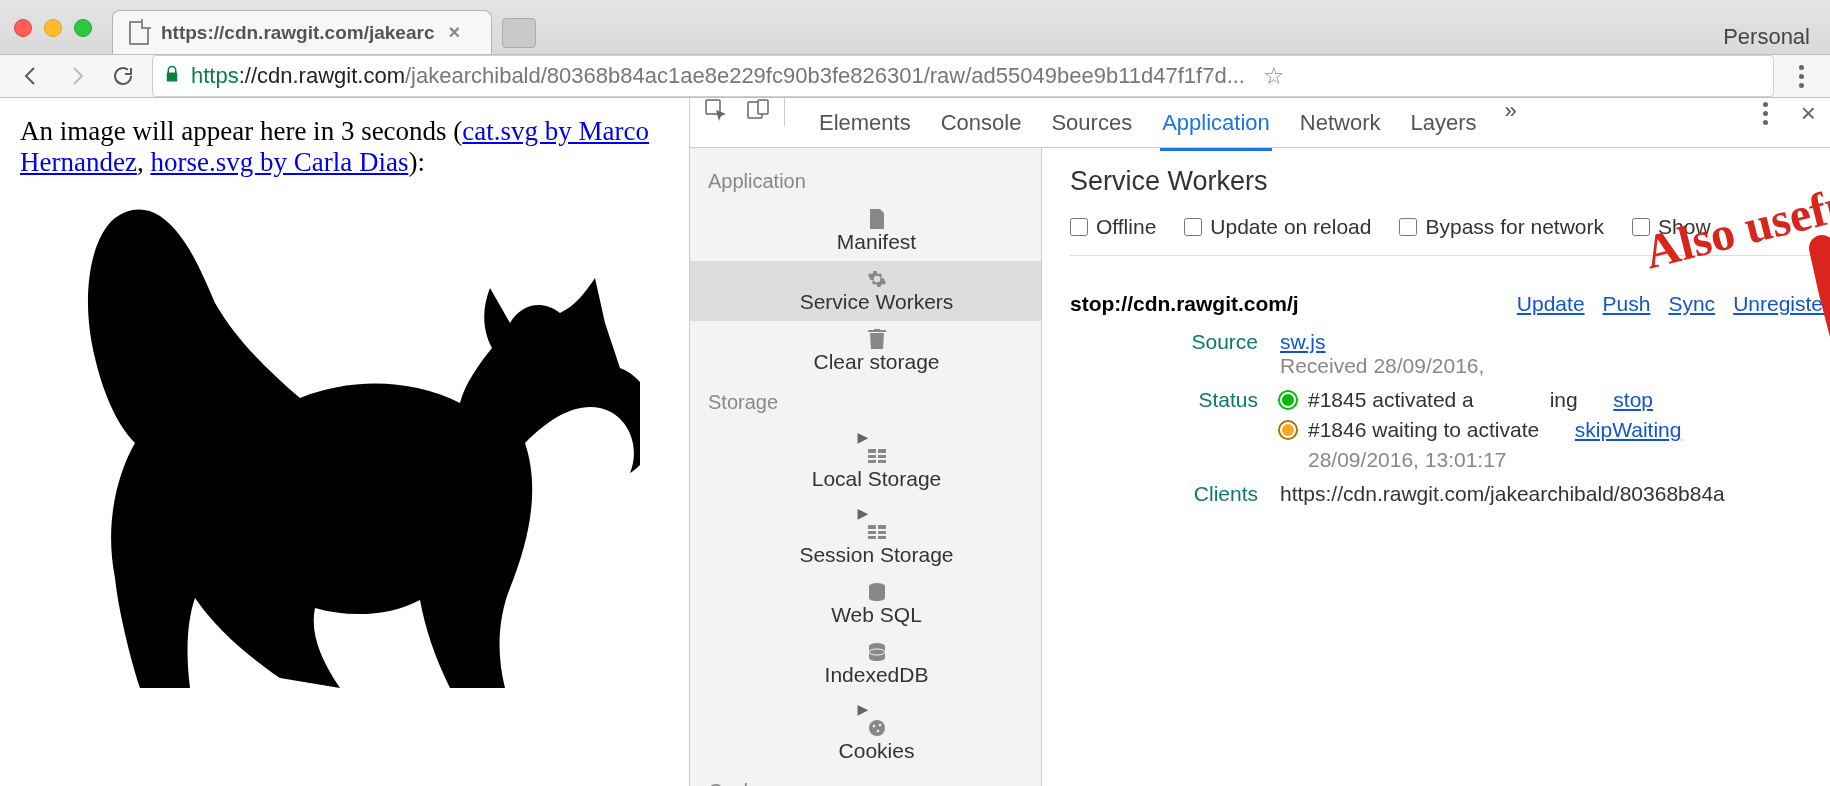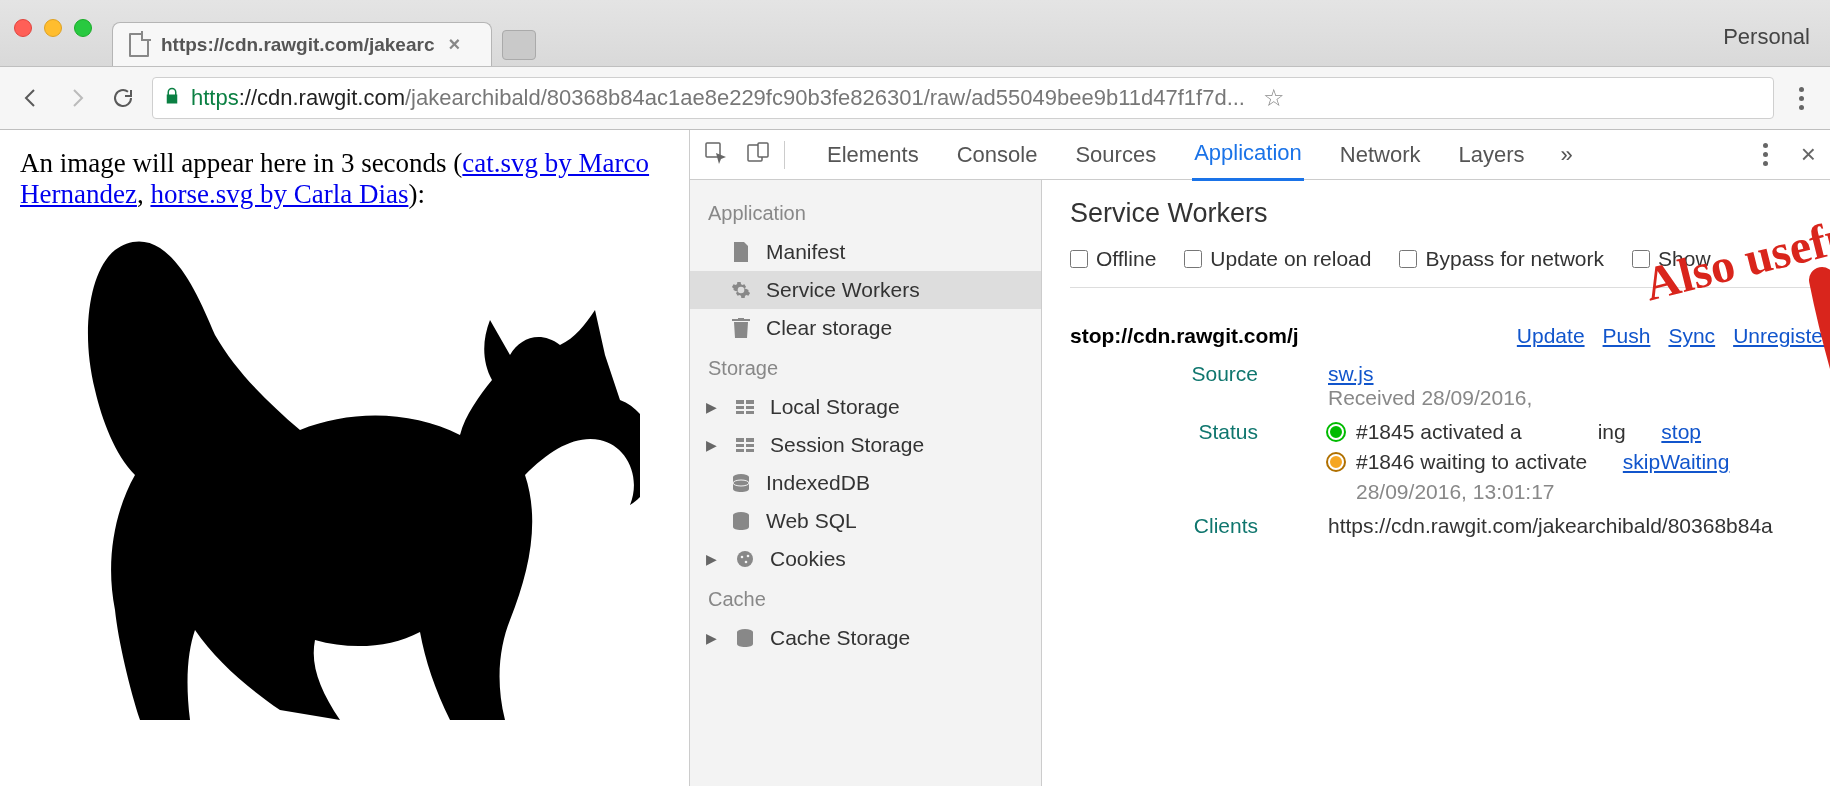--- a/index.html
+++ b/index.html
@@ -35,46 +35,46 @@
   .menu-dots { width: 30px; display:flex; flex-direction:column; gap:4px; align-items:center; justify-content:center; }
   .menu-dots span { width:5px; height:5px; background:#666; border-radius:50%; }
   
   .content { flex:1; display:flex; background:#fff; }
   .page { width: 690px; border-right: 1px solid #ccc; padding: 18px 20px; font-family: "Times New Roman", serif; font-size: 27px; color:#000; position:relative; }
   .page a { color: #0000ee; text-decoration: underline; }
   .cat { margin-top: 10px; }
   .cat svg { width: 620px; height: 520px; }
   
   .devtools { flex:1; display:flex; flex-direction:column; background:#fff; position:relative; }
-  .dev-tabs { height: 50px; border-bottom: 1px solid #ccc; display:flex; align-items:center; padding: 0 14px; gap: 34px; }
+  .dev-tabs { height: 50px; border-bottom: 1px solid #ccc; display:flex; align-items:flex-start; padding: 0 14px; gap: 26px; }
   .inspect-group { display:flex; gap: 18px; padding-right: 14px; border-right:1px solid #ccc; margin-right: 6px;}
   .dev-tab { font-size: 22px; color:#555; padding: 12px 2px; cursor:pointer; }
   .dev-tab.active { color:#1a73e8; border-bottom: 3px solid #1a73e8; }
   .dev-more { font-size: 22px; color:#555; }
   .dev-right { margin-left: auto; display:flex; gap: 20px; align-items:center;}
   .dev-close { font-size: 26px; color:#666; }
   .dev-body { flex:1; display:flex; }
   .dev-side { width: 352px; border-right: 1px solid #ccc; background:#f3f3f3; padding: 12px 0; font-size: 21px; color:#333; overflow:hidden;}
   .side-group-title { color:#888; font-size: 20px; padding: 10px 18px 8px; }
-  .side-item { display:flex; align-items:center; gap: 14px; padding: 7px 18px 7px 40px; color:#333; cursor:pointer;}
+  .side-item { display:flex; align-items:center; padding: 7px 18px 7px 40px; color:#333; cursor:pointer;flex-direction:column;}
   .side-item.selected { background:#ddd; }
   .side-item .exp { margin-left:-24px; width:14px; color:#666; font-size:14px;}
   .icon-box { width:22px; height:22px; display:flex; align-items:center; justify-content:center; color:#888;}
   .dev-main { flex:1; padding: 18px 0 0 28px; overflow:hidden; position:relative;}
   .dev-main h2 { font-size: 27px; font-weight: 400; color:#333; margin-bottom: 18px;}
   .checkrow { display:flex; gap: 28px; align-items:center; padding-bottom: 16px; border-bottom:1px solid #ddd; font-size:21px; color:#333;}
   .checkrow label { display:flex; align-items:center; gap:8px;}
   .checkrow input { width:18px; height:18px; }
   .origin-row { display:flex; align-items:baseline; gap: 20px; padding: 22px 0 14px; font-size:21px;}
   .origin-row .actions { display:flex; gap: 18px; margin-top: 14px; }
   .origin-row .actions a { color:#1155cc; text-decoration:underline; cursor:pointer;}
   .origin { font-weight:bold; white-space:nowrap; overflow:hidden; }
   .kv { display:flex; font-size:21px; margin-bottom: 10px;}
   .kv .k { width: 210px; text-align:right; color:#0f766e; padding-right: 22px;}
-  .kv .v { flex:1; color:#333;margin-left:48px;}
+  .kv .v { flex:1; color:#333;}
   .kv .v a { color:#1155cc; text-decoration:underline;}
   .muted { color:#888; }
   .status-row { display:flex; align-items:center; gap:12px; margin-bottom:6px;}
   .dot { width:16px; height:16px; border-radius:50%; display:inline-block; border:2px solid #fff; box-shadow:0 0 0 1px rgba(0,0,0,.3);}
   .dot.green { background:#0b0; box-shadow:0 0 0 2px #0b0;}
   .dot.orange { background:#f5a623; box-shadow:0 0 0 2px #b07000;}
   .annot { position:absolute; pointer-events:none; }
   .annot-text { font-family: "Comic Sans MS", cursive; color:#d9251c; font-size:48px; font-weight:bold; transform:rotate(-14deg); position:absolute; top: 48px; left: 600px; white-space:nowrap;}
   .arrow { position:absolute; top: 80px; left: 720px; }
 </style>
@@ -231,33 +231,33 @@
                   <rect x="8" y="0" width="2" height="14" fill="#f3f3f3"></rect>
                 </svg>
               </span>
             <span>Session Storage</span>
           </div>
           <div class="side-item">
             <span class="icon-box">
                 <svg width="18" height="18" viewBox="0 0 18 18" fill="#888">
                   <ellipse cx="9" cy="3" rx="8" ry="3"></ellipse>
                   <path d="M1 3v12c0 1.7 3.6 3 8 3s8-1.3 8-3V3"></path>
-                  <ellipse cx="9" cy="9" rx="8" ry="3" fill="none" stroke="#f3f3f3"></ellipse>
-                </svg>
-              </span>
-            <span>IndexedDB</span>
+                </svg>
+              </span>
+            <span>Web SQL</span>
           </div>
           <div class="side-item">
             <span class="icon-box">
                 <svg width="18" height="18" viewBox="0 0 18 18" fill="#888">
                   <ellipse cx="9" cy="3" rx="8" ry="3"></ellipse>
                   <path d="M1 3v12c0 1.7 3.6 3 8 3s8-1.3 8-3V3"></path>
-                </svg>
-              </span>
-            <span>Web SQL</span>
+                  <ellipse cx="9" cy="9" rx="8" ry="3" fill="none" stroke="#f3f3f3"></ellipse>
+                </svg>
+              </span>
+            <span>IndexedDB</span>
           </div>
           <div class="side-item">
             <span class="exp">▶</span>
             <span class="icon-box">
                 <svg width="18" height="18" viewBox="0 0 18 18" fill="#888">
                   <circle cx="9" cy="9" r="8"></circle>
                   <circle cx="6" cy="7" r="1.3" fill="#f3f3f3"></circle>
                   <circle cx="12" cy="6" r="1.3" fill="#f3f3f3"></circle>
                   <circle cx="10" cy="12" r="1.3" fill="#f3f3f3"></circle>
                 </svg>

